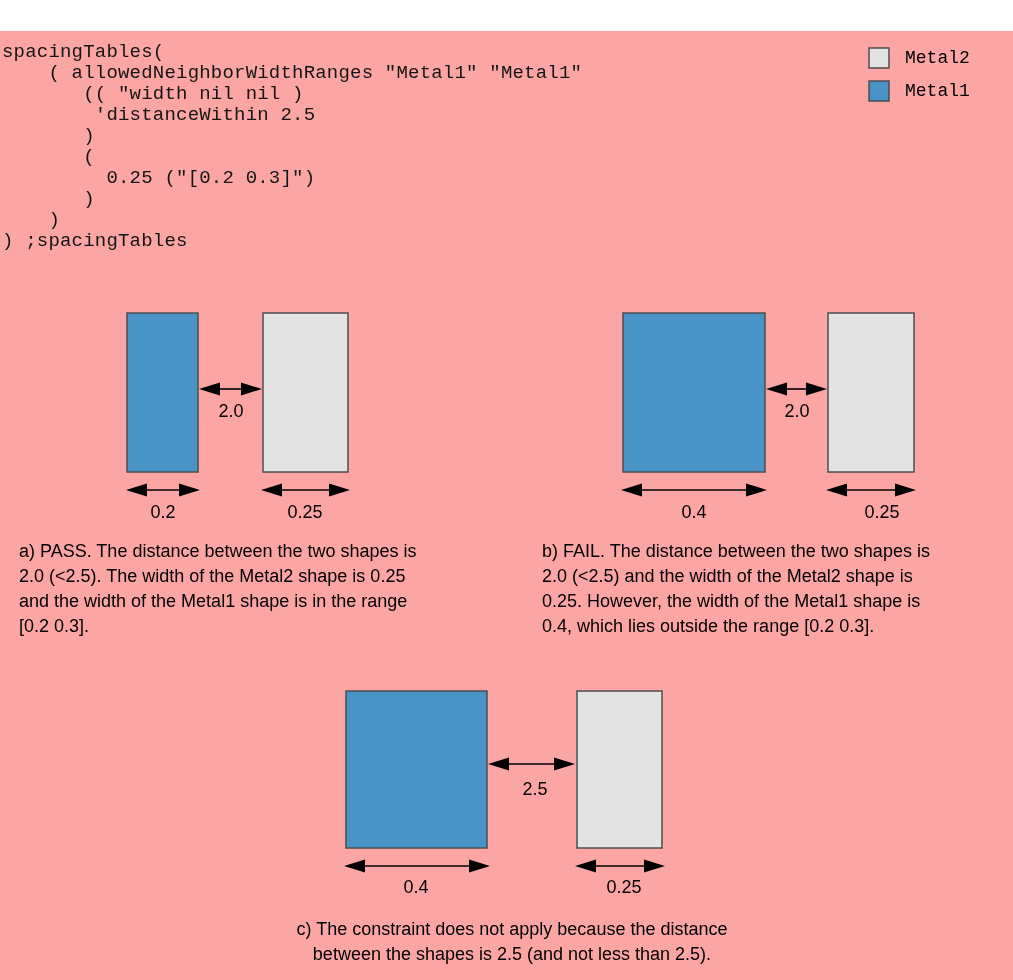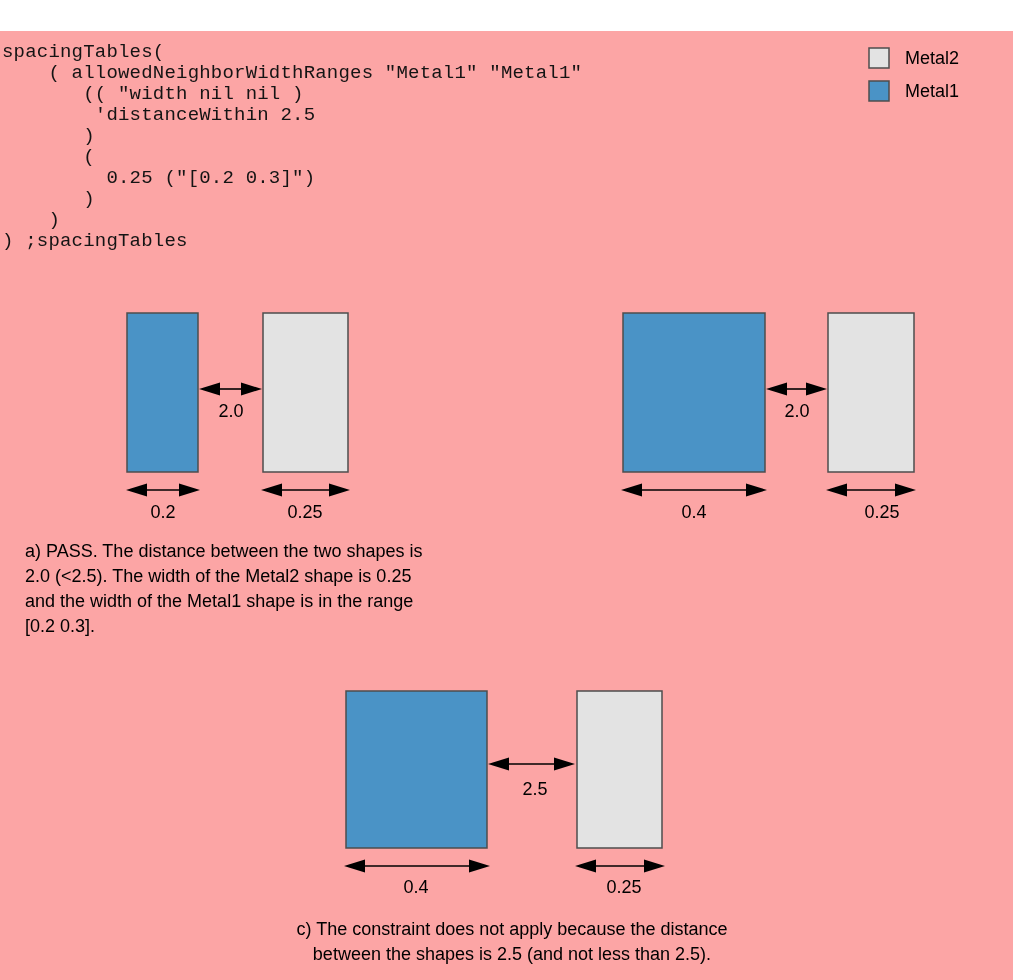--- a/index.html
+++ b/index.html
@@ -20,21 +20,21 @@
     top: 11px;
     margin: 0;
     font-family: "Liberation Mono", "DejaVu Sans Mono", monospace;
     font-size: 19px;
     line-height: 21px;
     letter-spacing: 0.2px;
     color: #141414;
     white-space: pre;
   }
   
-  #legend { position: absolute; left: 868px; top: 16px; }
+  #legend { position: absolute; left: 868px; top: 16px; font-family: Liberation Mono, monospace; }
   .legend-row { display: flex; align-items: center; margin-bottom: 11px; }
   .legend-row svg { display: block; }
   .legend-label {
     margin-left: 15px;
     font-size: 18px;
     line-height: 22px;
     color: #000000;
   }
   
   .fig-svg { position: absolute; overflow: visible; }
@@ -46,21 +46,21 @@
     text-anchor: middle;
   }
   
   .caption {
     position: absolute;
     font-size: 18px;
     line-height: 25px;
     white-space: pre-line;
     color: #000000;
   }
-  #caption-a { left: 25px;  top: 508px; width: 490px; }
+  #caption-a { left: 19px;  top: 508px; width: 490px; }
   #caption-b { left: 542px; top: 508px; width: 465px; }
   #caption-c { left: 247px; top: 886px; width: 530px; text-align: center; }
 </style>
 </head>
 <body>
 
 <div id="page">
 
   <pre id="code-block">spacingTables(
     ( allowedNeighborWidthRanges "Metal1" "Metal1"
@@ -154,16 +154,20 @@
         <polygon points="665,835 644,828.5 644,841.5" fill="#000000"></polygon>
       </g>
     <text x="416" y="862" class="dim-label">0.4</text>
     <text x="624" y="862" class="dim-label">0.25</text>
   </svg>
 
   <div id="caption-a" class="caption">a) PASS. The distance between the two shapes is
 2.0 (&lt;2.5). The width of the Metal2 shape is 0.25
 and the width of the Metal1 shape is in the range
 [0.2 0.3].</div>
+  <div id="caption-b" class="caption">b) FAIL. The distance between the two shapes is
+2.0 (&lt;2.5) and the width of the Metal2 shape is
+0.25. However, the width of the Metal1 shape is
+0.4, which lies outside the range [0.2 0.3].</div>
   <div id="caption-c" class="caption">c) The constraint does not apply because the distance
 between the shapes is 2.5 (and not less than 2.5).</div>
 
 </div>
 
 </body></html>

